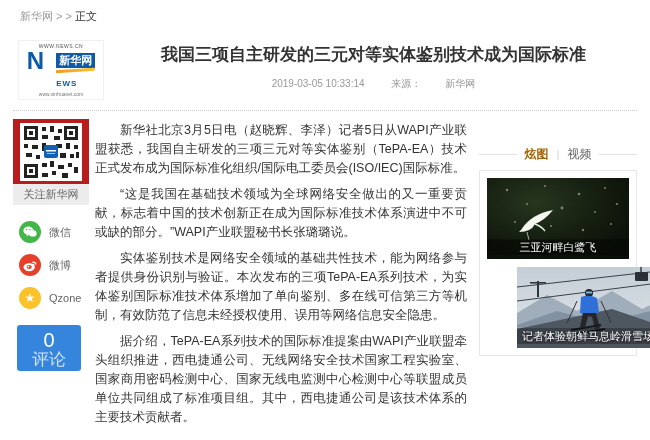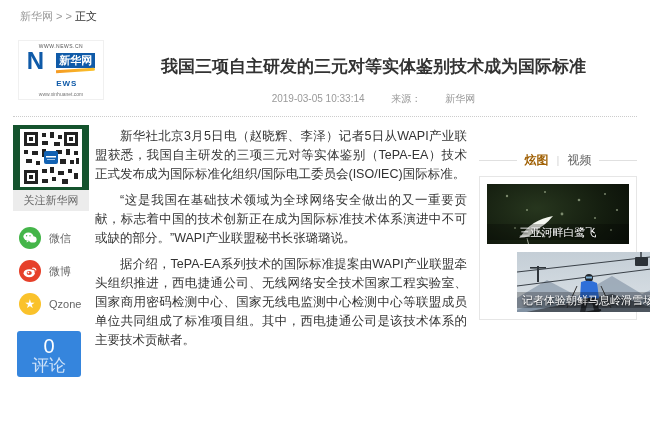--- a/index.html
+++ b/index.html
@@ -19,32 +19,32 @@
   .logo-mid{display:flex;align-items:flex-start;justify-content:center;margin-top:1px;}
   .logo-n{font-size:24px;line-height:22px;font-weight:bold;color:#0f5aa8;}
   .logo-col{margin-left:12px;}
   .logo-name{display:inline-block;background:#0f5aa8;color:#fff;font-size:11px;font-weight:bold;padding:1px 3px;line-height:13px;}
   .logo-swoosh{height:3px;background:linear-gradient(90deg,#f59a23,#fac22b);border-radius:0 3px 3px 0;margin-top:1px;transform:rotate(-4deg);}
   .logo-ews{font-size:8px;font-weight:bold;color:#0f5aa8;letter-spacing:1px;}
   .logo-bottom{font-size:5px;color:#777;text-align:center;margin-top:1px;}
   .logo-slogan{font-family:"DejaVu Serif","Liberation Serif",serif;font-size:11px;color:#7d2c1e;letter-spacing:2px;margin-top:6px;white-space:nowrap;}
 
   .title-block{flex:1;text-align:center;padding-top:2px;}
-  .page-title{font-size:17px;font-weight:bold;color:#333;margin:12px;line-height:26px;}
+  .page-title{font-size:17px;font-weight:bold;color:#333;margin:0;line-height:26px;}
   .meta{margin-top:9px;font-size:10px;color:#999;}
   .meta span{margin:0 12px;}
 
   .divider{border-top:1px dotted #ccc;margin:10px 13px 0 13px;}
 
   
   .content{display:flex;padding:0 13px;margin-top:8px;}
 
   
   .share-rail{width:76px;flex-shrink:0;}
-  .qr-card{background:#14532d;width:76px;padding-top:4px;}
+  .qr-card{background:#b91c1c;width:76px;padding-top:4px;}
   .qr-img{display:block;margin:0 auto;background:#fff;}
   .qr-caption{font-size:11px;color:#666;text-align:center;background:#ececec;padding:3px 0;margin-top:3px;}
   .share-list{margin-top:16px;}
   .share-item{display:flex;align-items:center;margin:0 0 11px 6px;cursor:pointer;}
   .share-ico{width:22px;height:22px;border-radius:50%;display:flex;align-items:center;justify-content:center;flex-shrink:0;}
   .share-ico.wechat{background:#44b549;}
   .share-ico.weibo{background:#e6402a;}
   .share-ico.qzone{background:#fac22b;}
   .share-ico svg{display:block;}
   .share-ico .star{color:#fff;font-size:12px;line-height:12px;}
@@ -58,21 +58,21 @@
   .article p{font-size:12.5px;line-height:19px;margin:0 0 7px 0;text-indent:2em;text-align:justify;color:#333;}
 
   
   .right-rail{width:158px;flex-shrink:0;margin-top:26px;}
   .tabbar{display:flex;align-items:center;height:18px;}
   .tabline{flex:1;border-top:1px solid #e0e0e0;}
   .tab{font-size:12px;padding:0 8px;cursor:pointer;color:#666;}
   .tab.active{color:#a16207;font-weight:bold;}
   .tab-sep{color:#d5d5d5;font-size:11px;}
   .media-box{border:1px solid #e6e6e6;margin-top:7px;padding:7px;}
-  .media-card{position:relative;width:142px;height:60px;cursor:pointer;overflow:hidden;}
+  .media-card{position:relative;width:142px;height:81px;cursor:pointer;overflow:hidden;}
   .media-card + .media-card{margin-top:8px;margin-left:30px;}
   .media-card svg{display:block;}
   .media-caption{position:absolute;left:0;right:0;bottom:4px;text-align:center;font-size:11px;color:#fff;line-height:16px;text-shadow:0 1px 2px rgba(0,0,0,.9);background:rgba(0,0,0,.25);}
 </style>
 </head>
 <body>
 
 <div class="page">
 
   <div class="breadcrumb">
@@ -190,20 +190,21 @@
 
       <div class="comment-btn">
         <div class="comment-count">0</div>
         <div class="comment-label">评论</div>
       </div>
     </aside>
 
     <main class="article">
       <p>新华社北京3月5日电（赵晓辉、李泽）记者5日从WAPI产业联盟获悉，我国自主研发的三项三元对等实体鉴别（TePA-EA）技术正式发布成为国际标准化组织/国际电工委员会(ISO/IEC)国际标准。</p>
       <p>“这是我国在基础技术领域为全球网络安全做出的又一重要贡献，标志着中国的技术创新正在成为国际标准技术体系演进中不可或缺的部分。”WAPI产业联盟秘书长张璐璐说。</p>
+      <p>实体鉴别技术是网络安全领域的基础共性技术，能为网络参与者提供身份识别与验证。本次发布的三项TePA-EA系列技术，为实体鉴别国际标准技术体系增加了单向鉴别、多在线可信第三方等机制，有效防范了信息未经授权使用、误用等网络信息安全隐患。</p>
       <p>据介绍，TePA-EA系列技术的国际标准提案由WAPI产业联盟牵头组织推进，西电捷通公司、无线网络安全技术国家工程实验室、国家商用密码检测中心、国家无线电监测中心检测中心等联盟成员单位共同组成了标准项目组。其中，西电捷通公司是该技术体系的主要技术贡献者。</p>
 
     </main>
 
     <aside class="right-rail">
       <div class="tabbar">
         <span class="tabline"></span>
         <span class="tab active">炫图</span>
         <span class="tab-sep">|</span>
         <span class="tab">视频</span>

